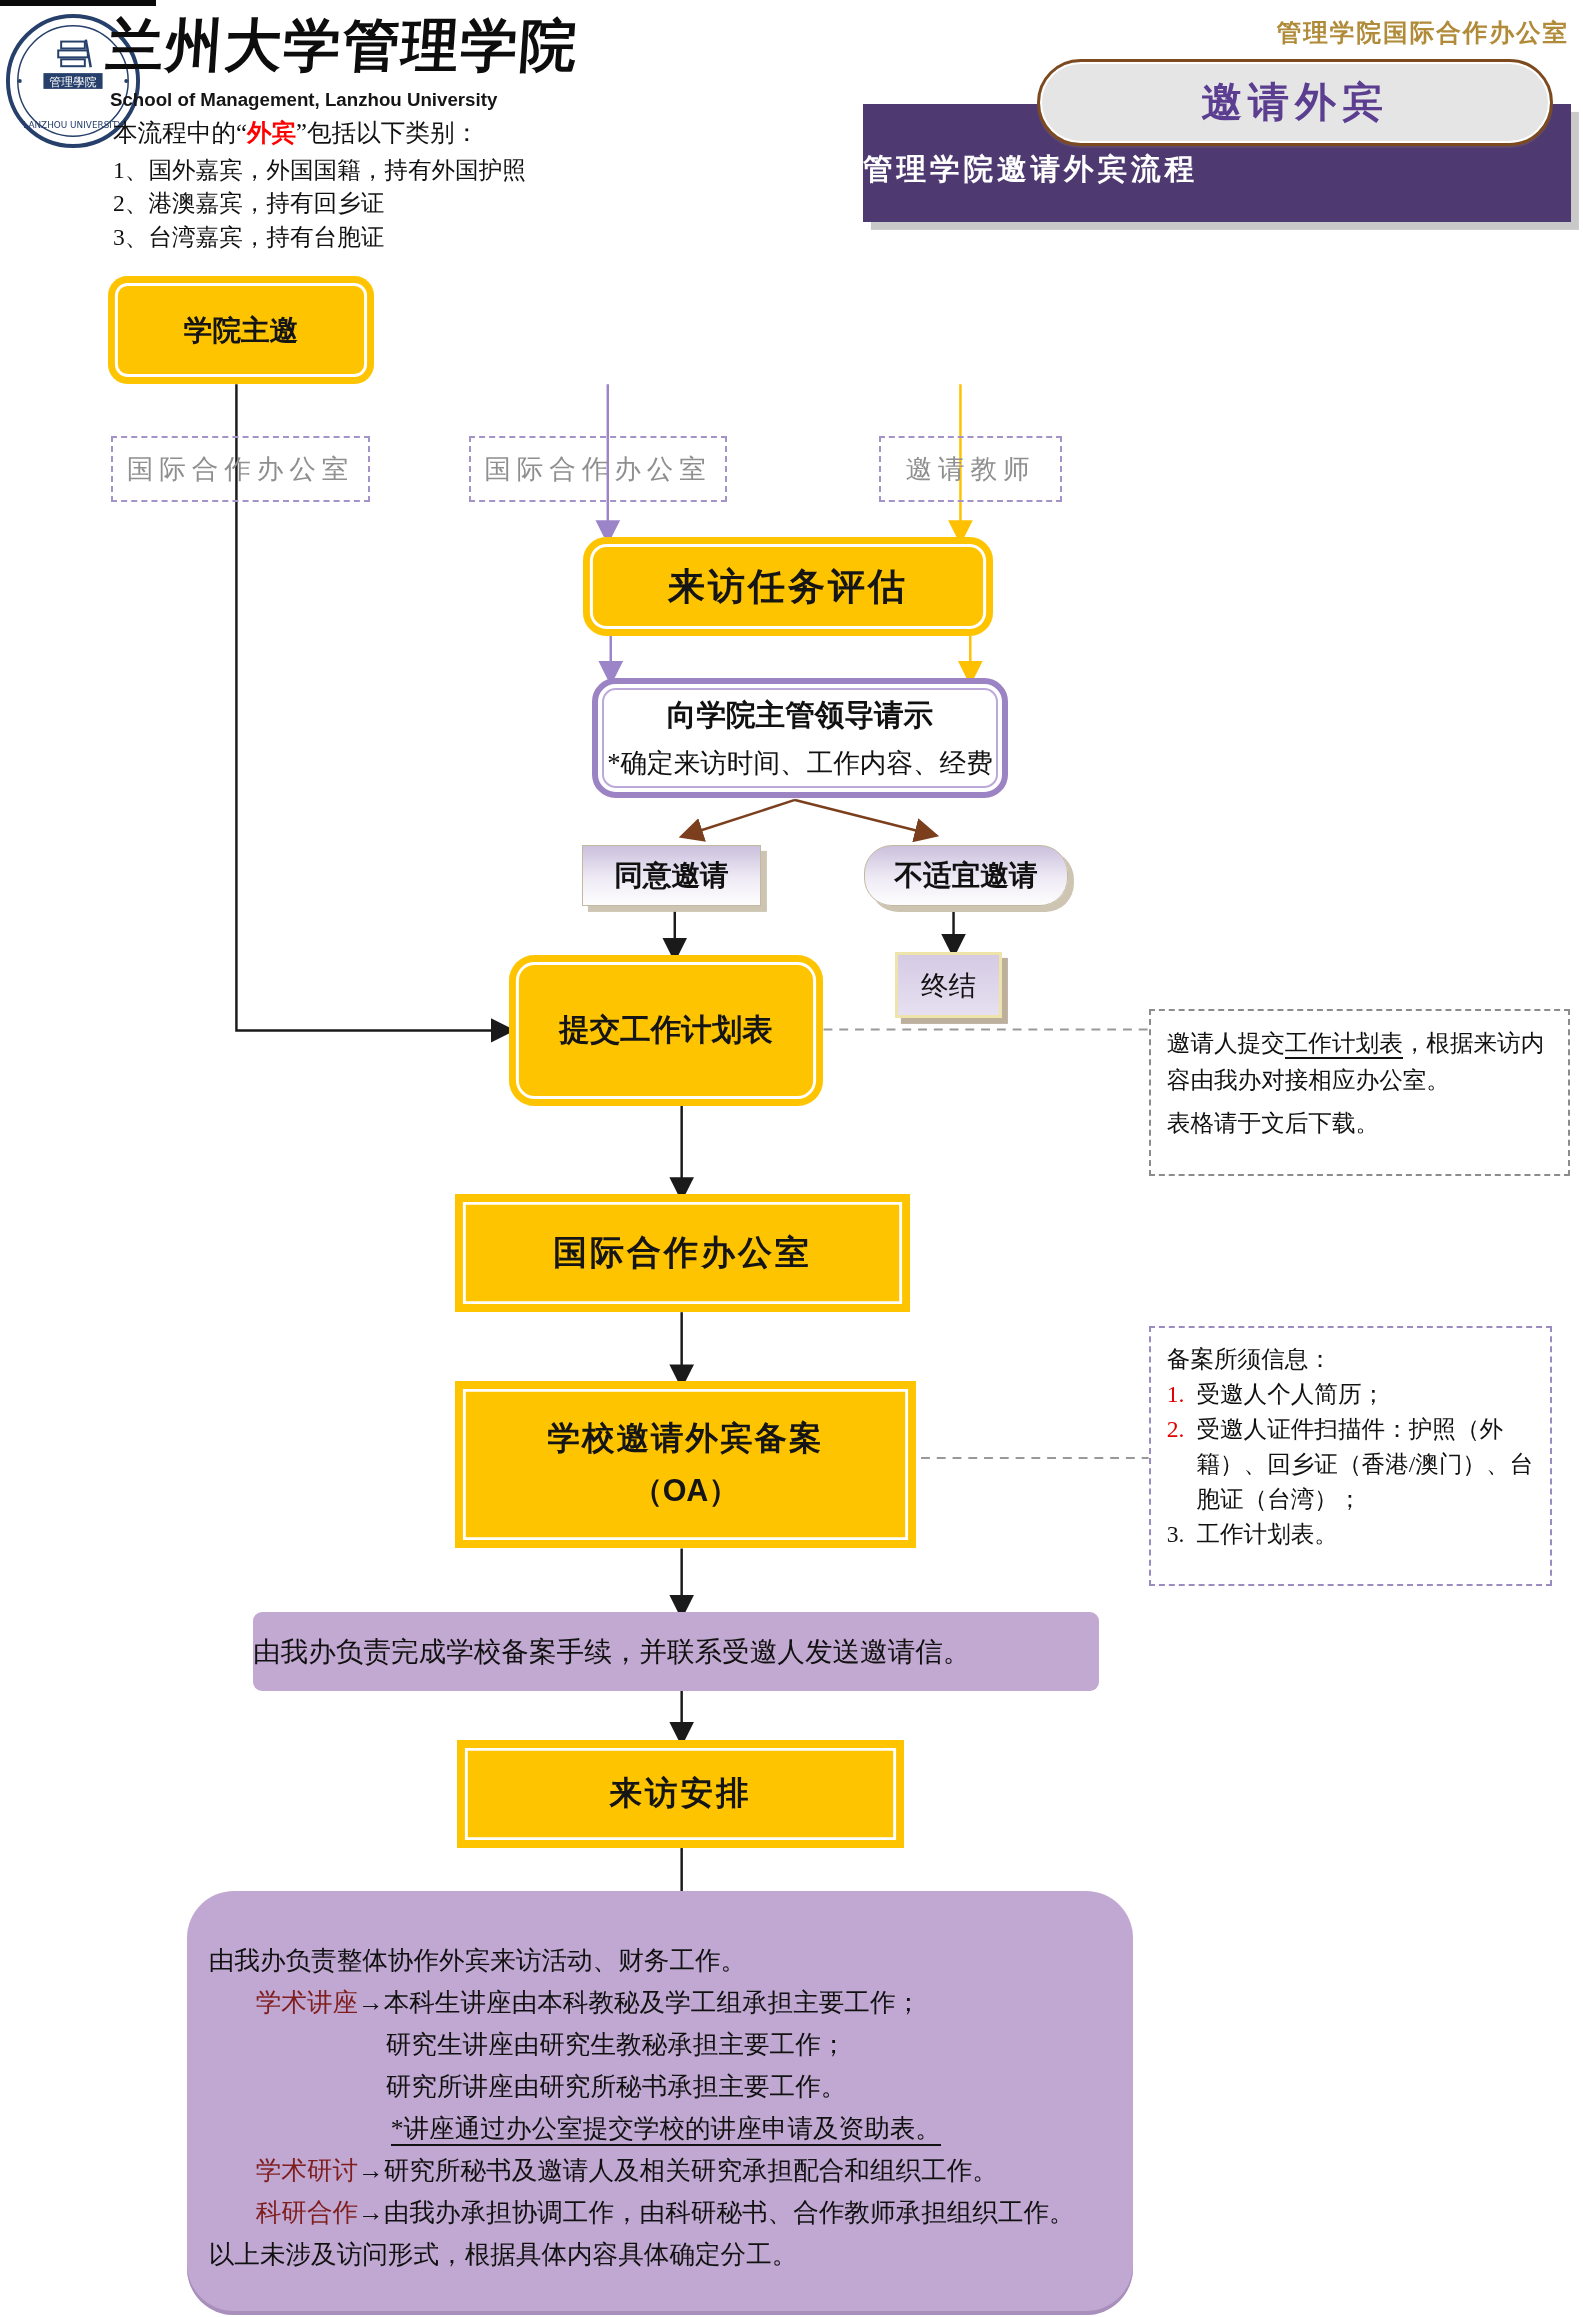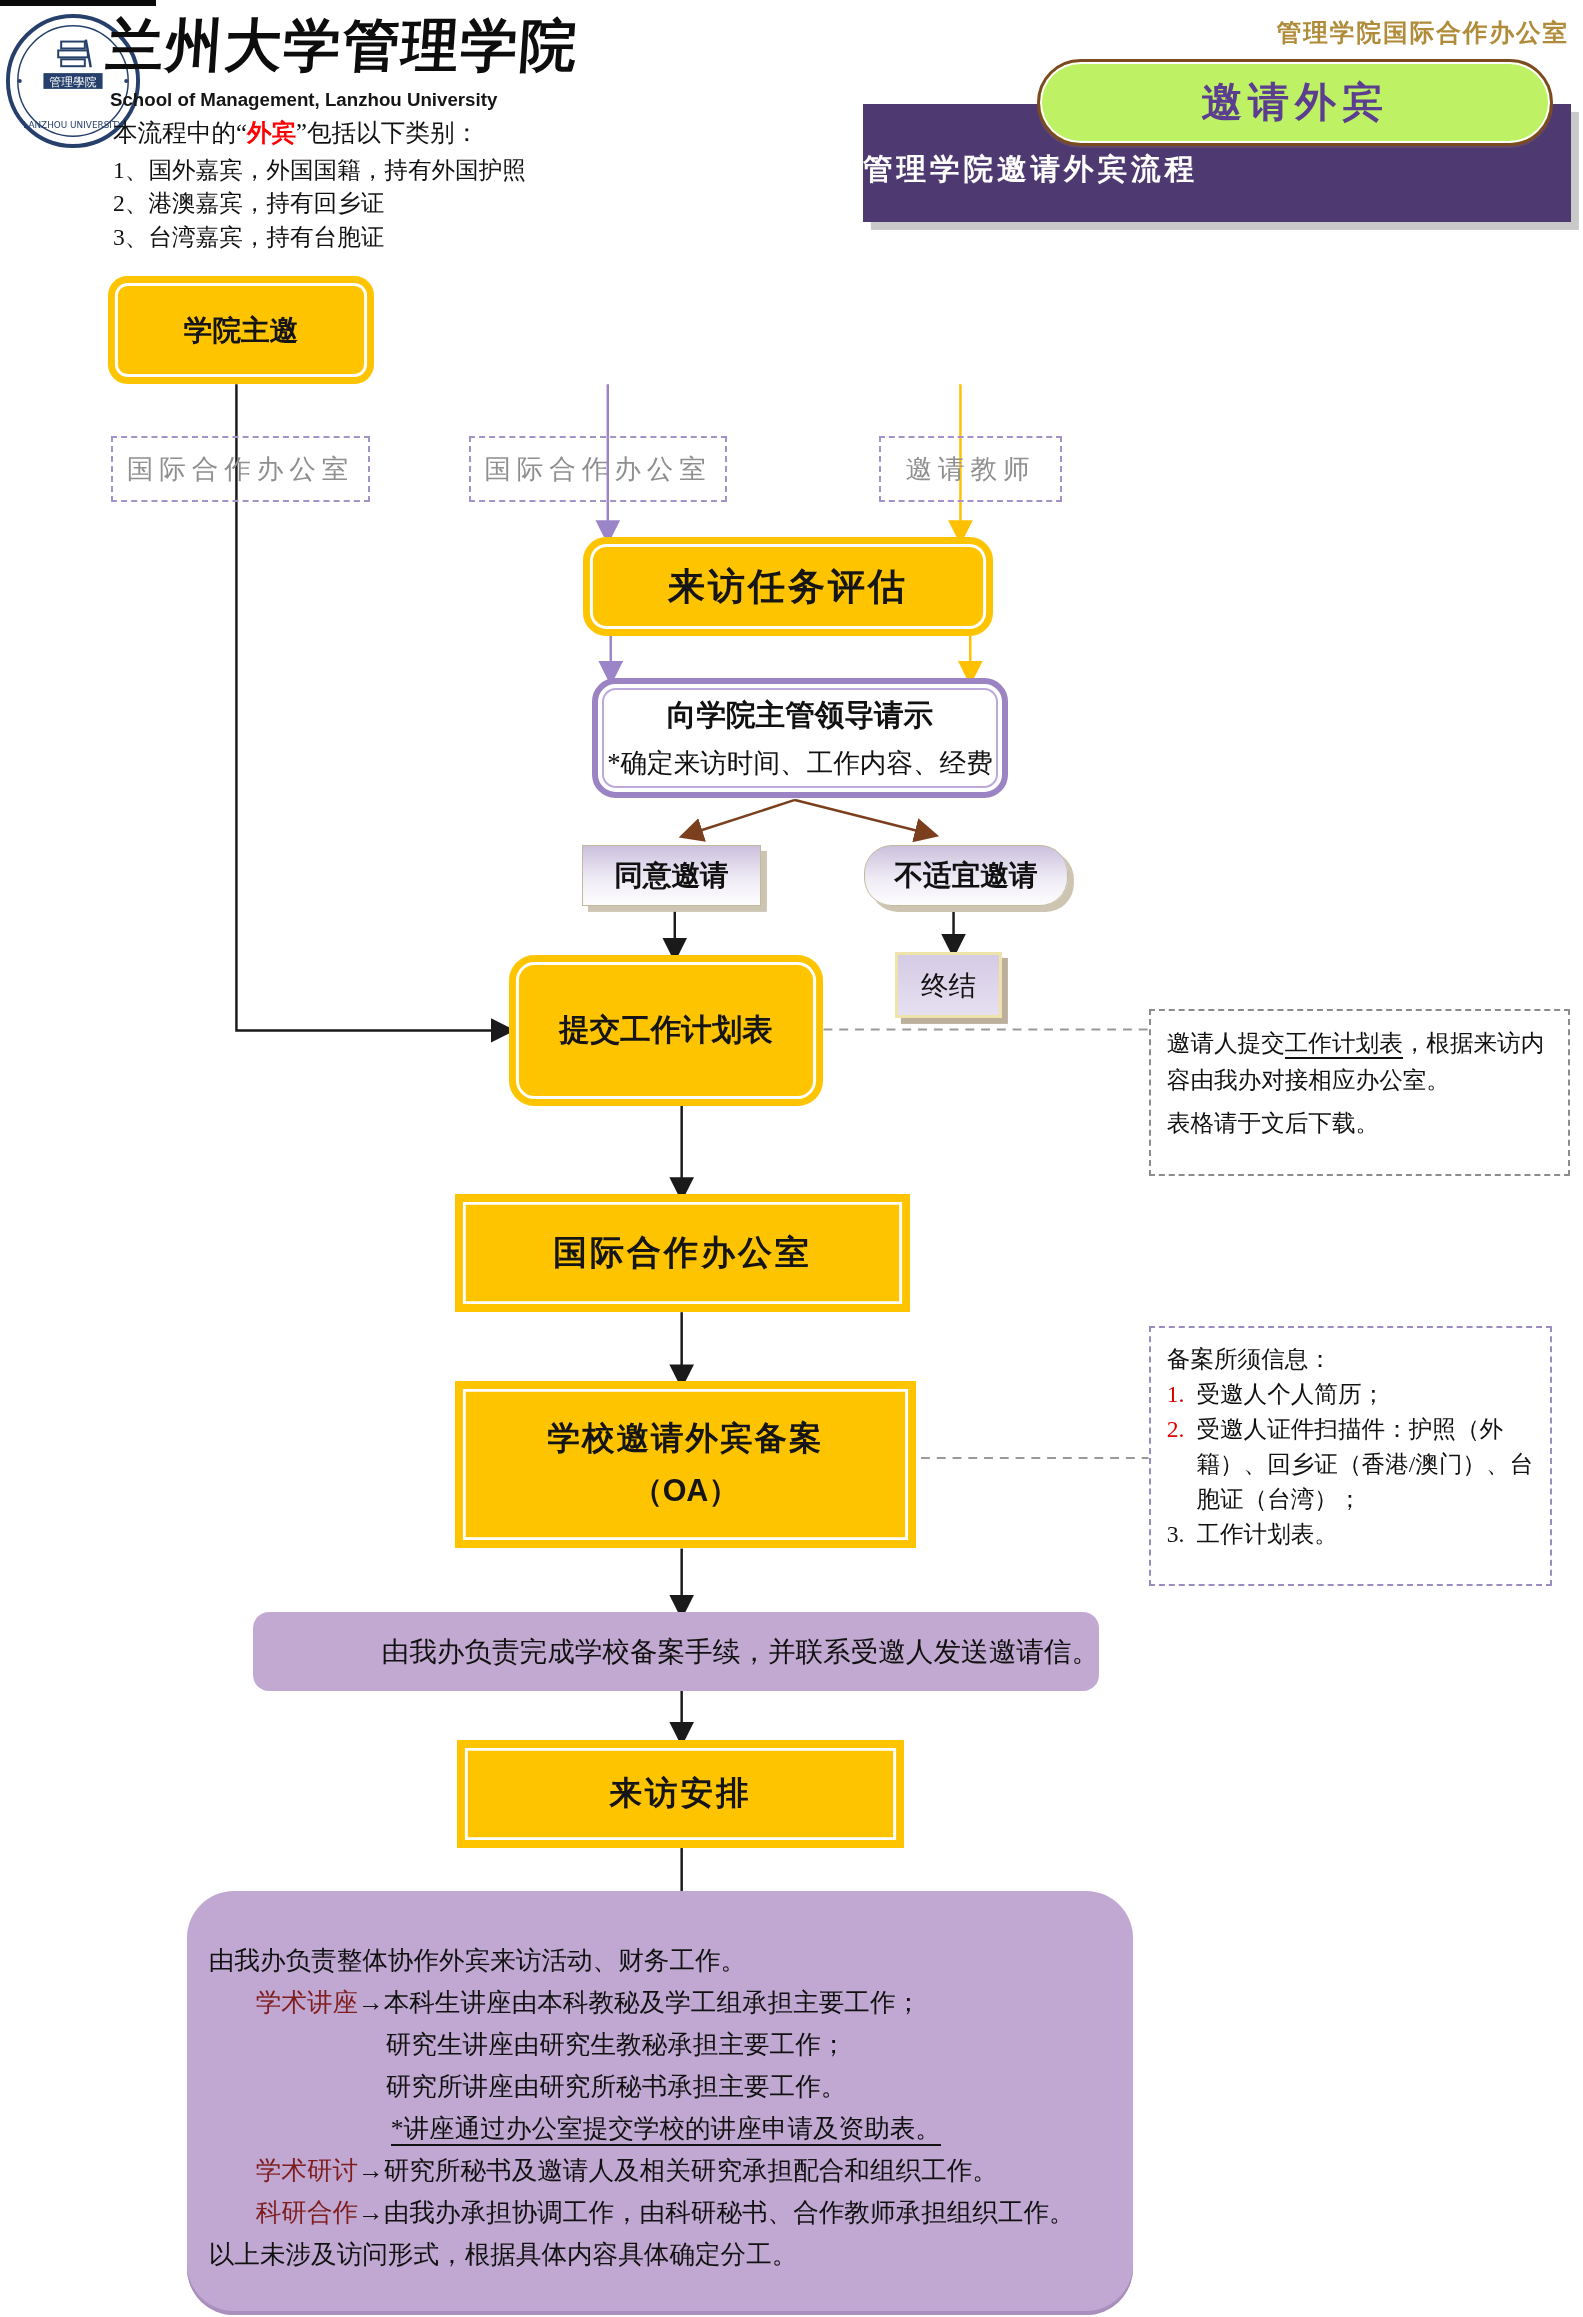--- a/index.html
+++ b/index.html
@@ -10,21 +10,21 @@
   .abs{position:absolute;box-sizing:border-box;}
   svg.wires{position:absolute;left:0;top:0;z-index:1;}
   .node{z-index:2;}
 
   
   .topbar{left:0;top:0;width:156px;height:5.9px;background:#0a0a0a;}
   .org-label{right:13.8px;top:15.8px;font-size:24.6px;font-weight:bold;color:#B08C3A;letter-spacing:2px;white-space:nowrap;}
   .banner{left:863px;top:104px;width:708px;height:118px;background:#4E3A70;box-shadow:7.9px 7.9px 0 #C9C9C9;
           display:flex;align-items:center;z-index:2;}
   .banner-text{color:#ffffff;font-size:29.6px;font-weight:bold;letter-spacing:3.9px;padding-top:13.8px;white-space:nowrap;}
-  .pill{left:1037px;top:59px;width:516px;height:87px;background:#bef264;border:3px solid #7D4A1F;border-radius:45px;
+  .pill{left:1037px;top:59px;width:516px;height:87px;background:#e5e5e5;border:3px solid #7D4A1F;border-radius:45px;
         box-shadow:0 2px 0 #a9816033, inset 0 0 0 2px #ffffff;display:flex;align-items:center;justify-content:center;z-index:3;}
   .pill-text{color:#5C3E90;font-size:41px;font-weight:bold;letter-spacing:5.9px;white-space:nowrap;}
   .logo-cn{left:106px;top:7.9px;width:394px;height:95px;font-size:57px;font-weight:bold;letter-spacing:2px;
            transform:skewX(-4deg);white-space:nowrap;color:#0d0d0d;}
   .logo-en{left:110px;top:89px;font-size:18.7px;font-weight:bold;font-family:"Liberation Sans","DejaVu Sans",sans-serif;
            letter-spacing:0px;color:#151515;white-space:nowrap;}
 
   
   .intro-lead{left:113px;top:116px;font-size:24.6px;white-space:nowrap;}
   .intro-hl{color:#FF0000;font-weight:bold;}
@@ -50,22 +50,22 @@
 
   
   .statusbox{background:linear-gradient(to bottom,#CBC0DD 0%,#EFEBF5 55%,#FDFDFE 100%);
              border:1px solid #C2B99E;box-shadow:5.9px 5.9px 0 #CDC5B2;
              display:flex;align-items:center;justify-content:center;}
   .statusbox .lbl{font-size:28.6px;font-weight:bold;white-space:nowrap;}
   .terminate{background:linear-gradient(to bottom,#D5CBE4,#E6E0F1);border:3px solid #EEE3A9;box-shadow:5.9px 5.9px 0 #BCB09D;
              display:flex;align-items:center;justify-content:center;}
 
   
-  .band{left:253px;top:1612px;width:846px;height:79px;background:#C2A9D1;border-radius:16px;
-        display:flex;align-items:center;justify-content:flex-end;}
+  .band{left:253px;top:1612px;width:846px;height:79px;background:#C2A9D1;border-radius:9px;
+        display:flex;align-items:center;justify-content:flex-start;}
   .band .lbl{font-size:27.6px;white-space:nowrap;}
   .bigbox{left:187px;top:1891px;width:946px;height:424px;background:#C0A8D2;border-radius:47px;
           box-shadow:inset 0 -3.9px 0 #a98fbc;padding:49px 21.7px 0 21.7px;}
   .bigbox .bl{font-size:25.6px;line-height:42px;white-space:nowrap;}
   .red{color:#7f1d1d;font-weight:normal;}
   .ul{border-bottom:2px solid #111;padding-bottom:1px;}
 
   
   .note{border:2px dashed #8C8C8C;background:#ffffff;padding:13.8px 15.8px;font-size:23.6px;line-height:37px;}
   .note2{border:2px dashed #9A8CC0;line-height:35px;}

